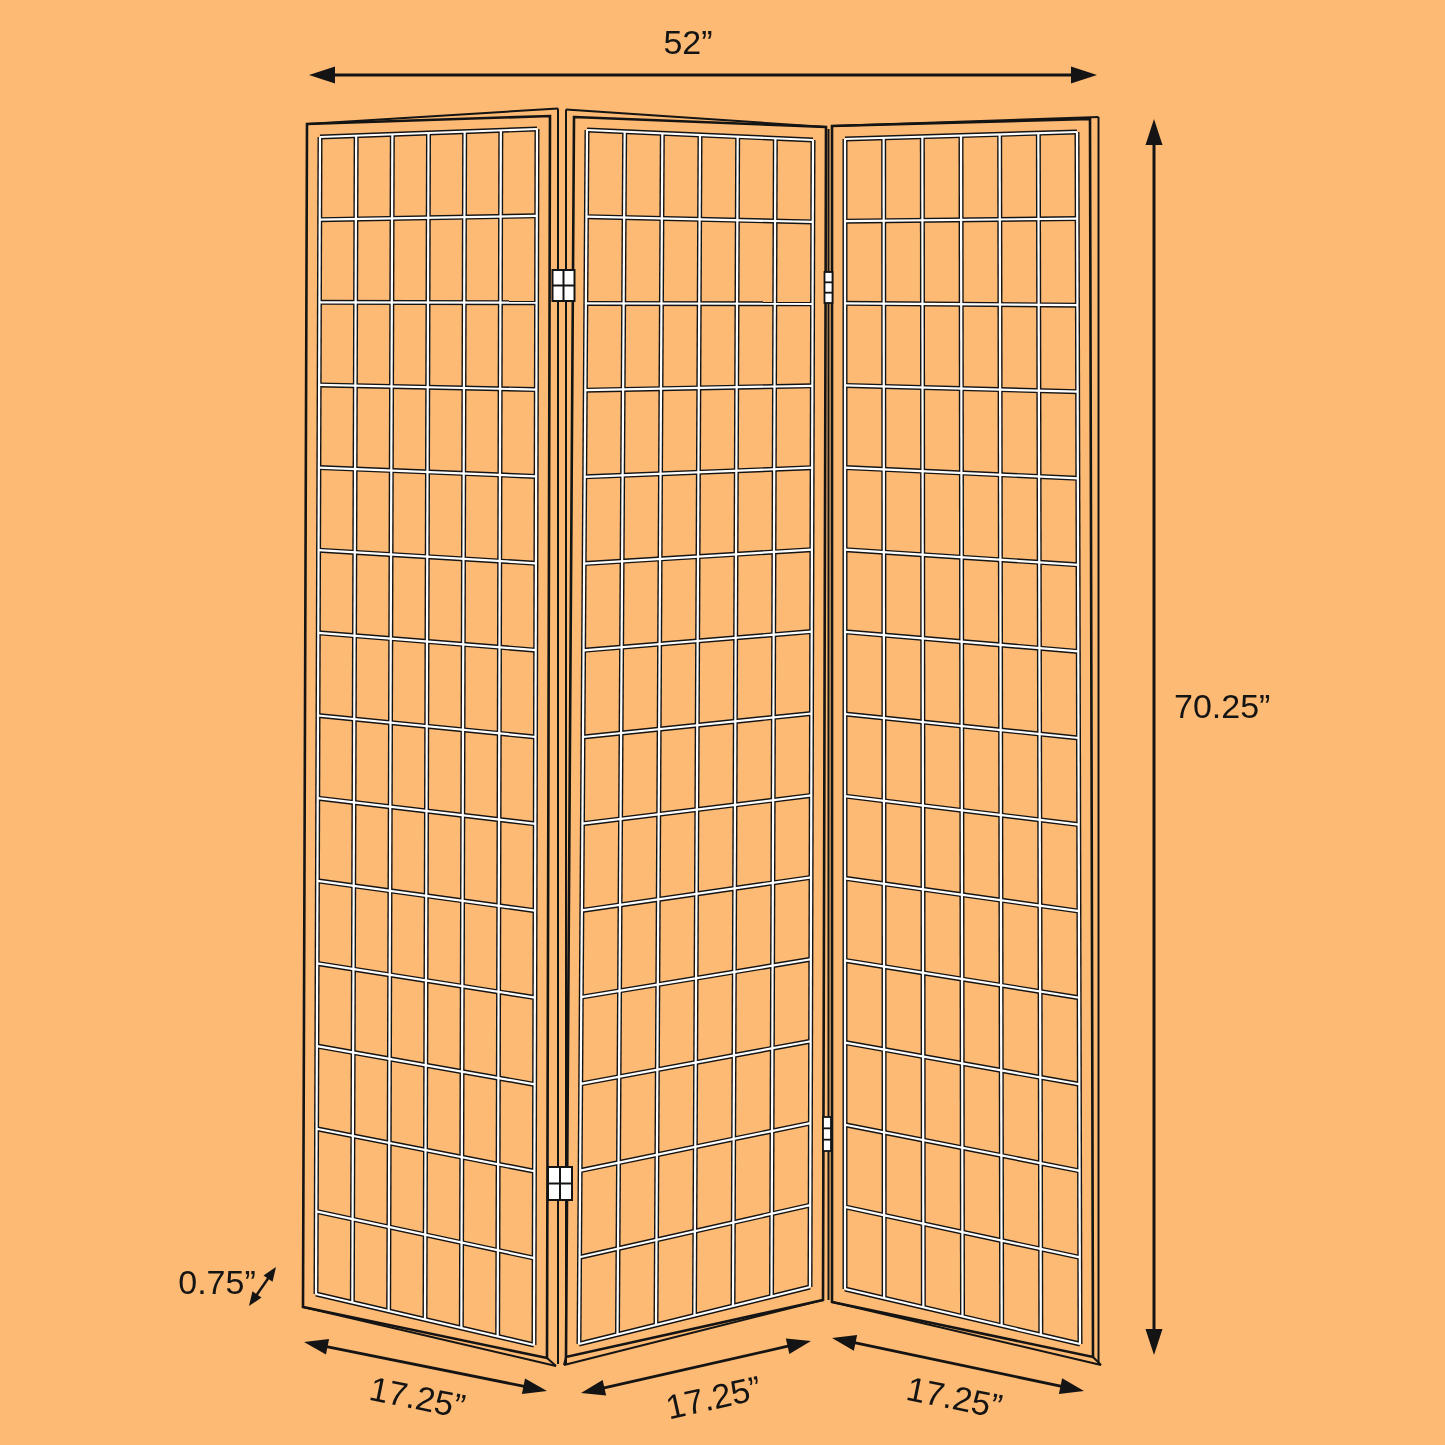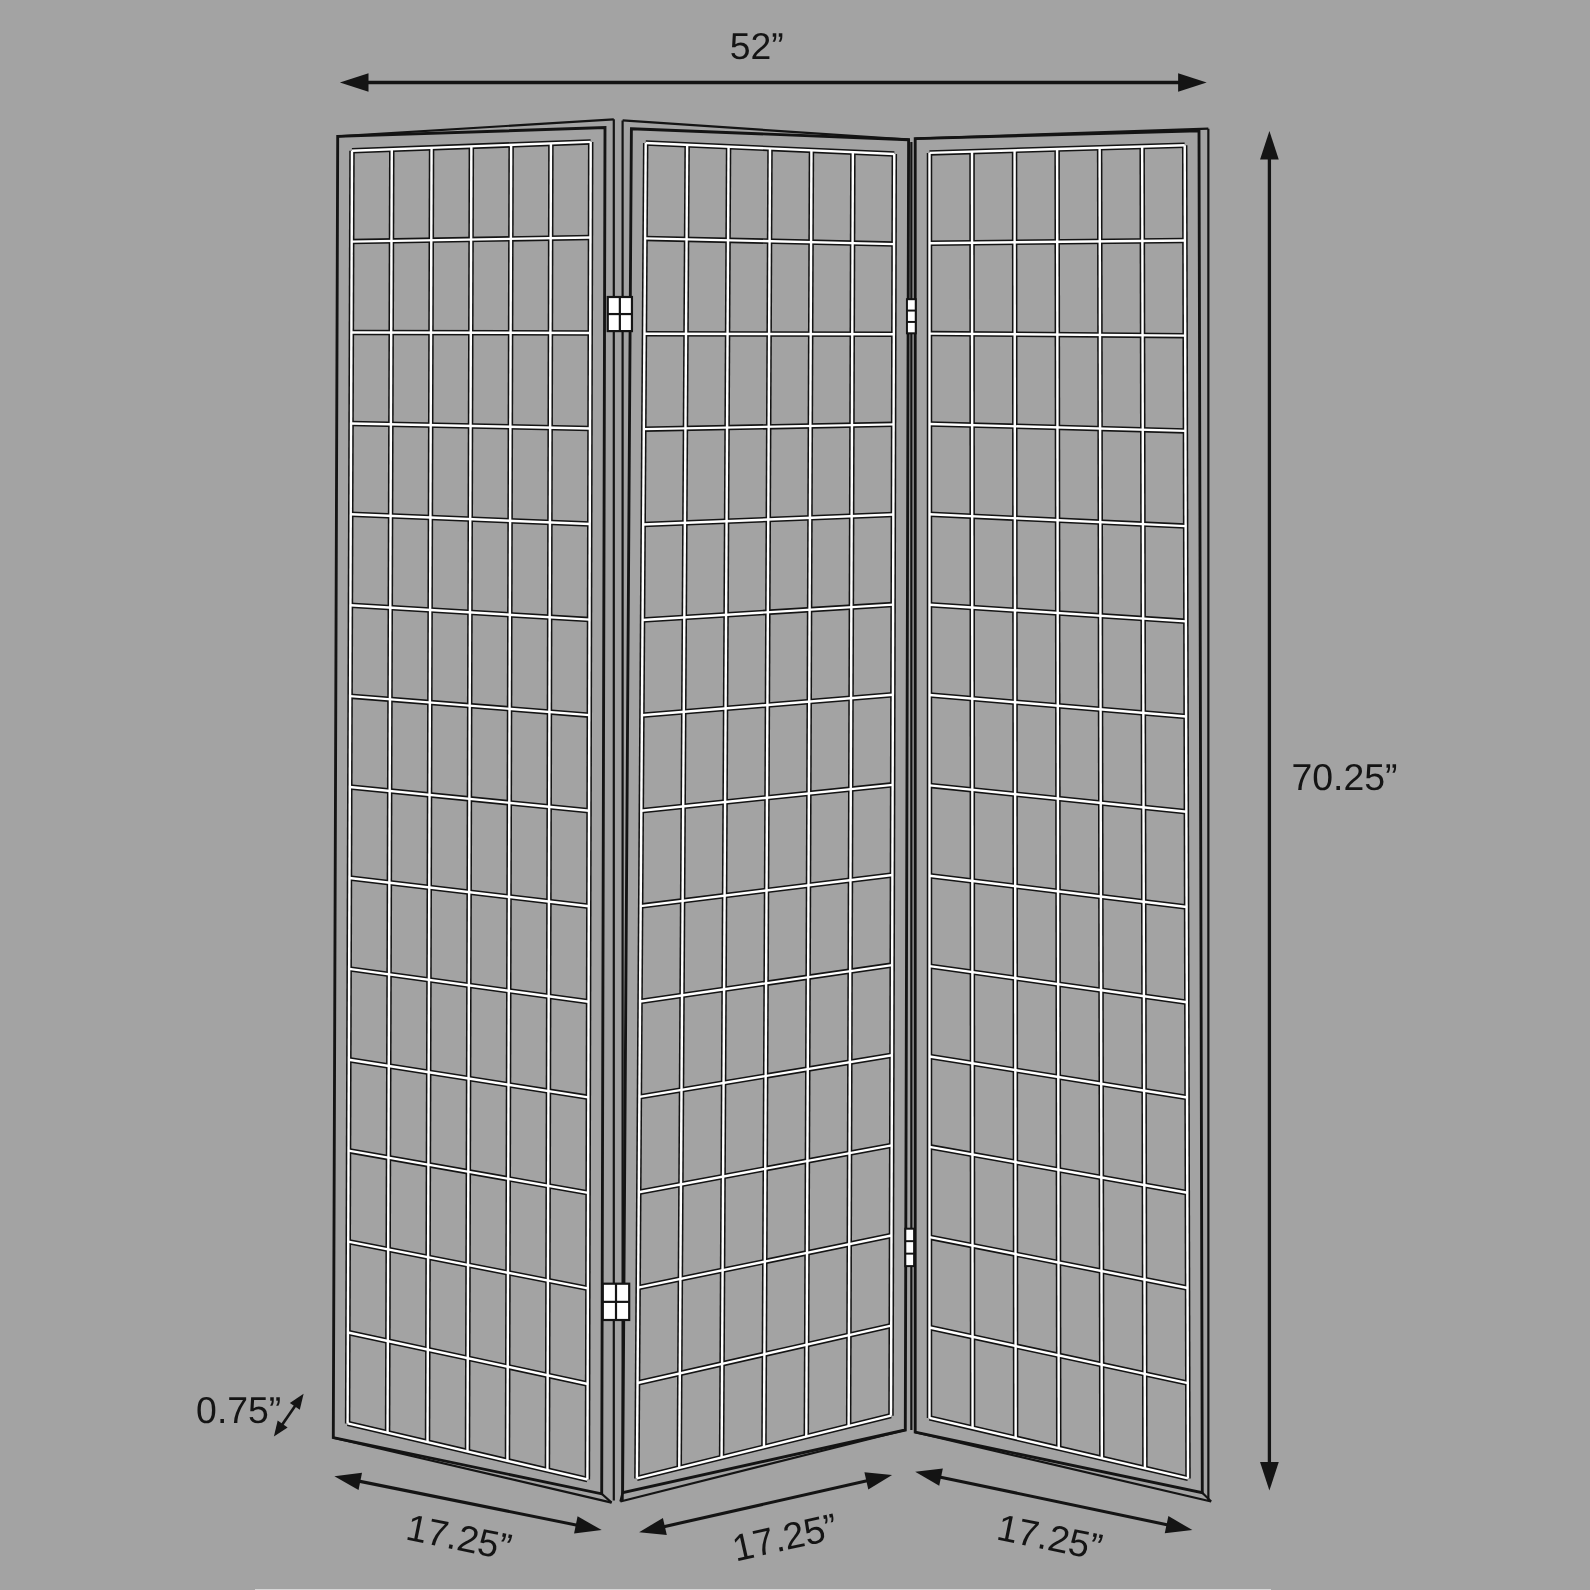--- a/index.html
+++ b/index.html
@@ -4,21 +4,21 @@
 <style>
   html, body {
     margin: 0;
     padding: 0;
     background: #ffffff;
   }
   .canvas {
     position: relative;
     width: 1445px;
     height: 1445px;
-    background: #a3a3a3;
+    background: #fdba74;
     overflow: hidden;
   }
   svg { display: block; }
   svg text {
     font-family: "Liberation Sans", "DejaVu Sans", sans-serif;
     font-size: 34px;
     fill: #141414;
   }
 </style>
 </head>

